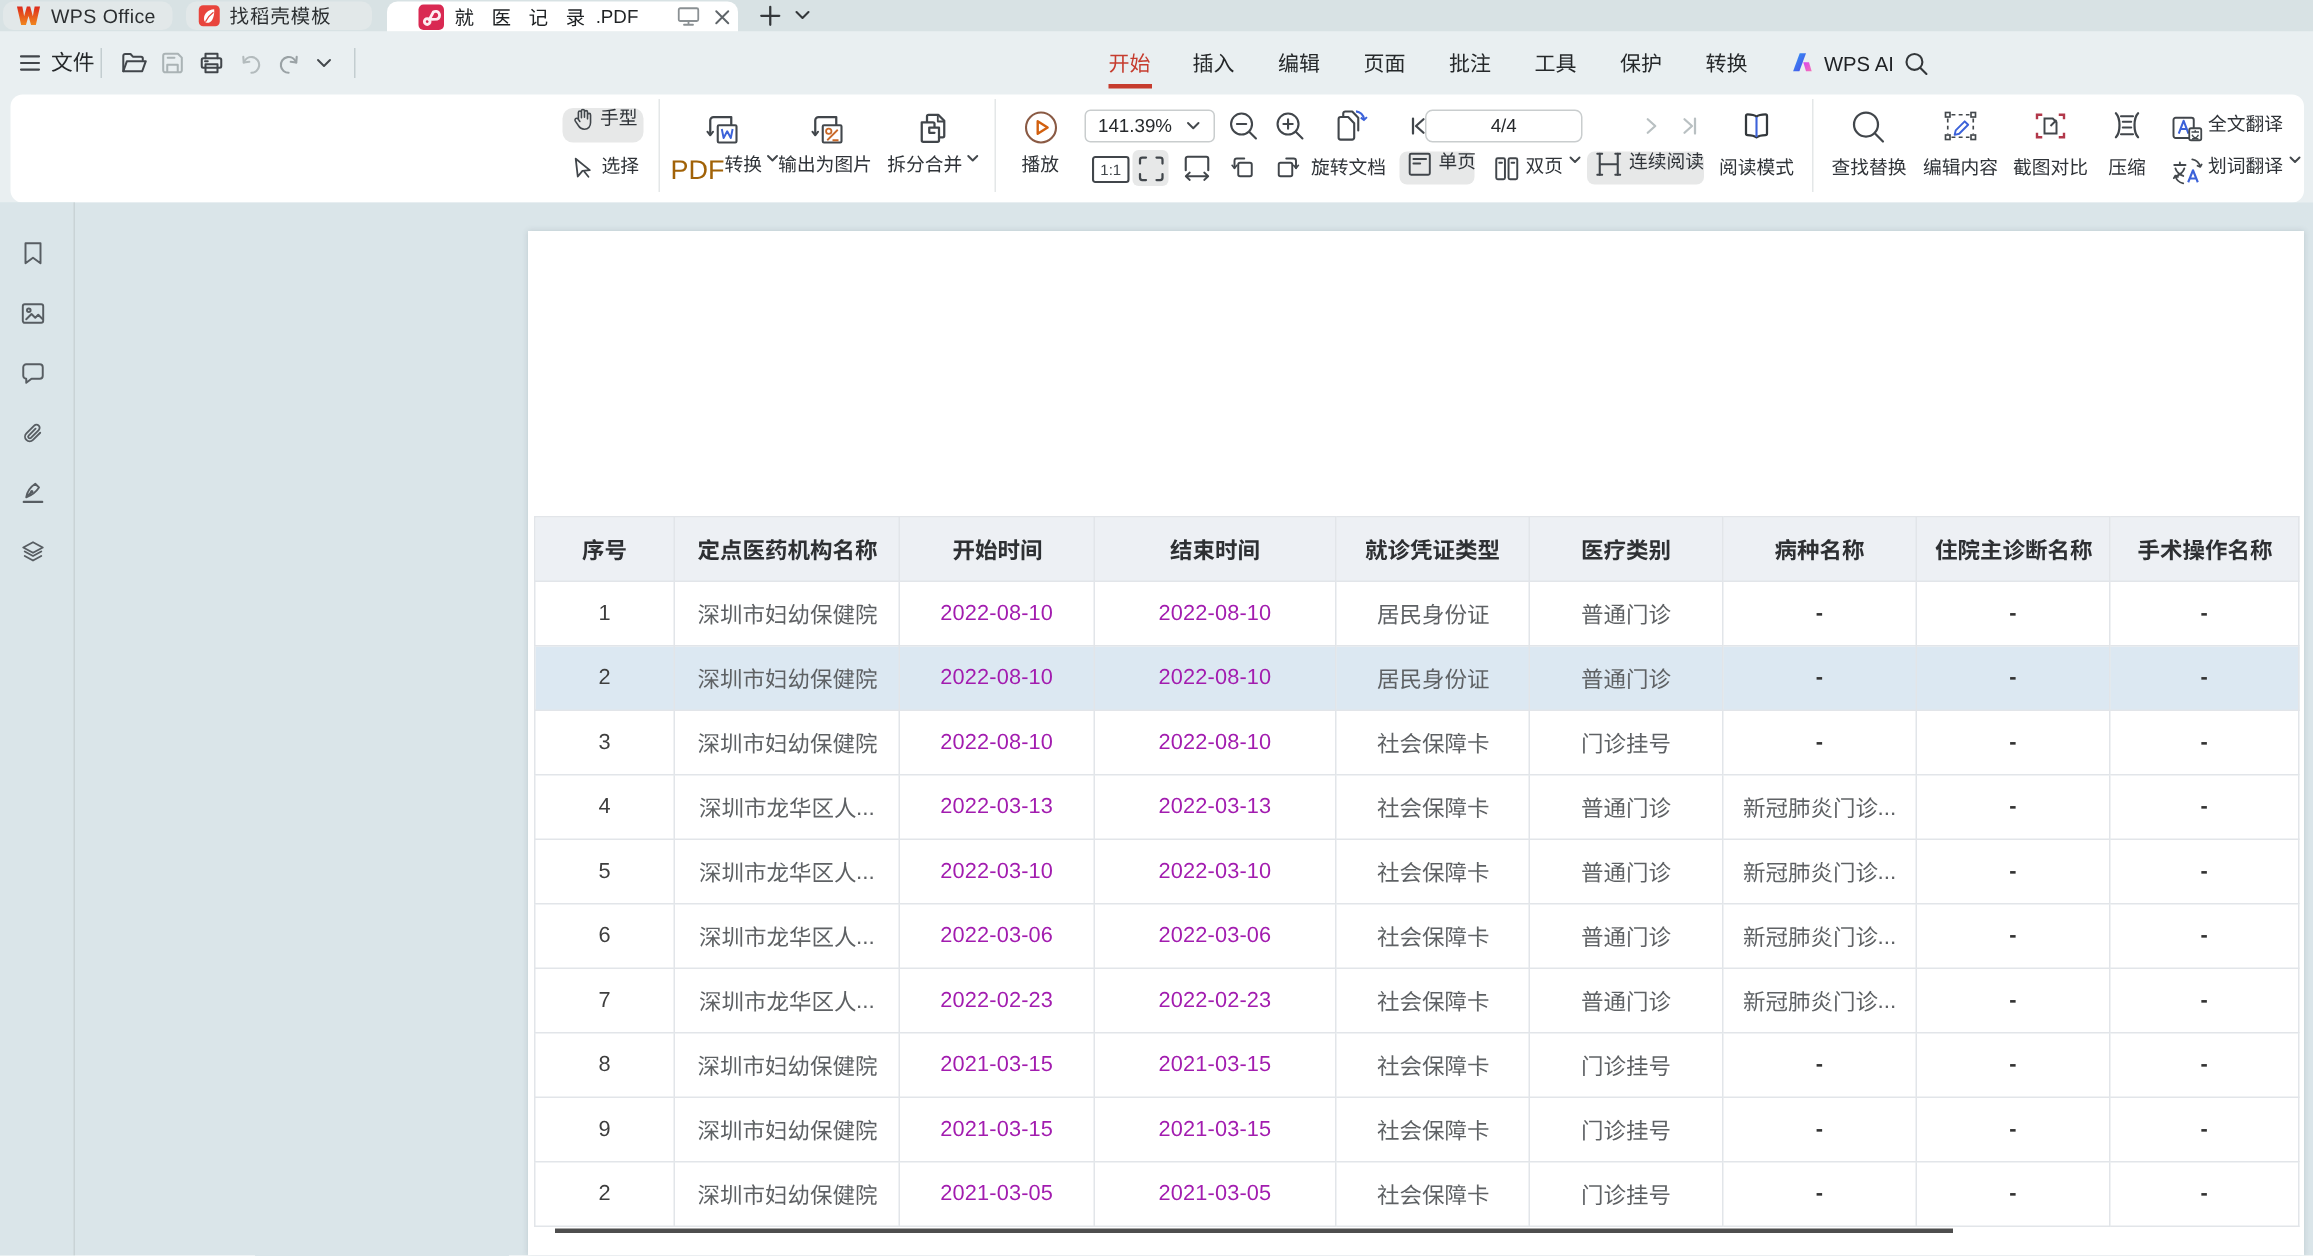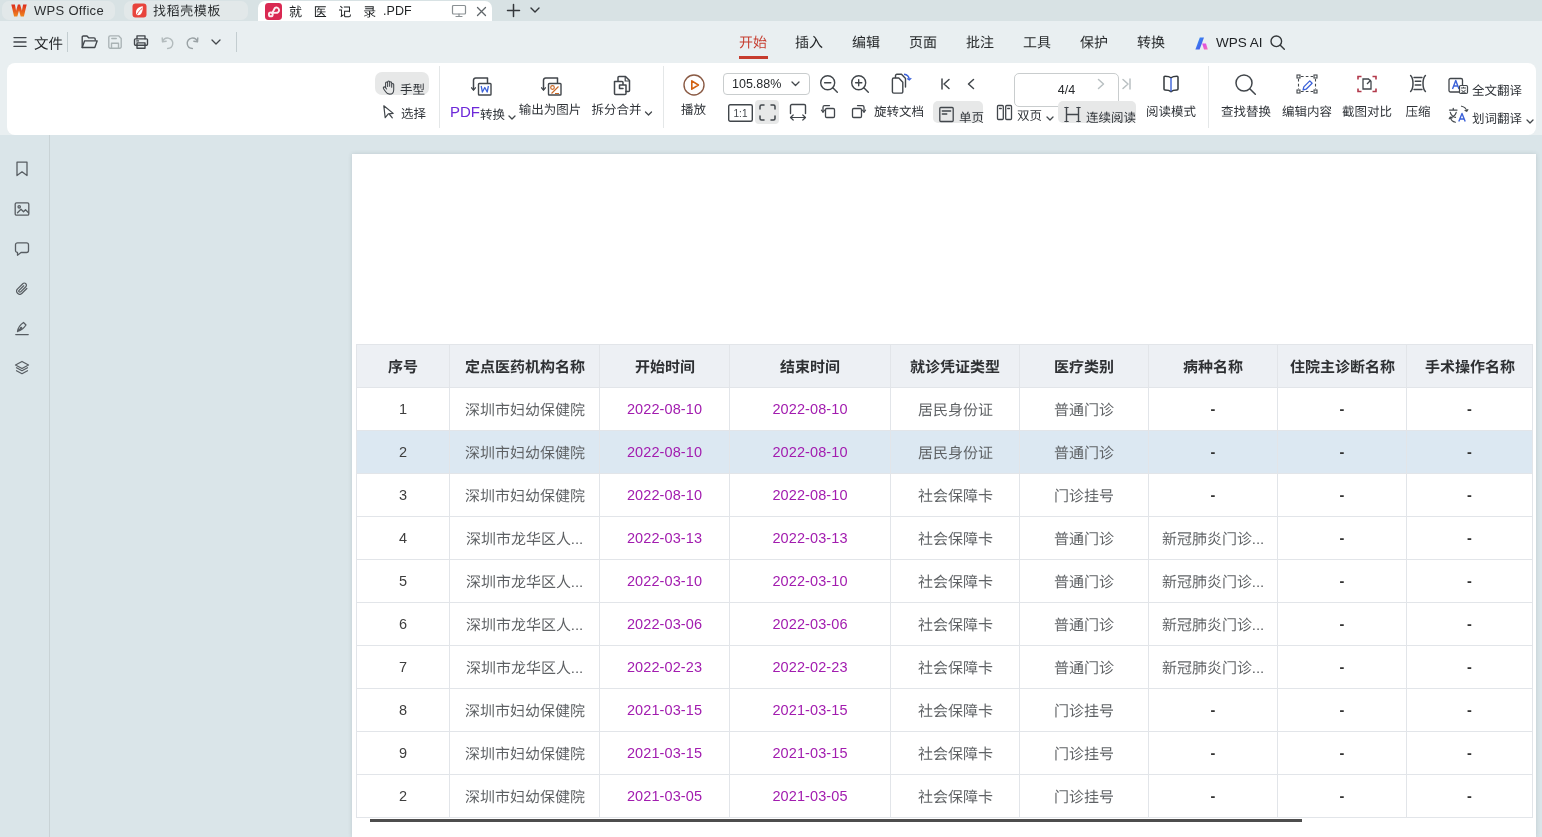--- a/index.html
+++ b/index.html
@@ -1,29 +1,29 @@
 <!DOCTYPE html>
 <html><head><meta charset="utf-8">
 <style>
 *{margin:0;padding:0;box-sizing:border-box}
 html,body{width:1542px;height:837px;overflow:hidden;font-family:"Liberation Sans",sans-serif;}
 body{background:#e9eff1;position:relative}
 .abs{position:absolute}
-.row{display:flex;align-items:flex-end}
+.row{display:flex;align-items:flex-start}
 svg{display:block}
 .tabbar{position:absolute;left:0;top:0;width:1542px;height:21px;background:#d8e2e4}
 .tab{position:absolute;top:1px;height:20px;border-radius:7px 7px 0 0;display:flex;align-items:center}
 .tab.gray{background:#e2e8e9;border-radius:7px;height:19px}
 .menubar{position:absolute;left:0;top:21px;width:1542px;height:42px;background:#e9eff1}
 .panel{position:absolute;left:7px;top:63px;width:1529px;height:72px;background:#fff;border-radius:8px}
 .mainbg{position:absolute;left:0;top:135px;width:1542px;height:702px;background:#dae5e9}
 .sidebar{position:absolute;left:0;top:135px;width:50px;height:702px;background:#dae5e9;border-right:1px solid #c9d3d6}
 .sideic{position:absolute;left:13px;opacity:.85}
 .page{position:absolute;left:352px;top:154px;width:1184px;height:683px;background:#fff;box-shadow:0 0 4px rgba(60,80,90,.18)}
-.tl{font-size:15px;color:#6d28d9;white-space:nowrap}
+.tl{font-size:18px;color:#a16207;white-space:nowrap}
 .sep{position:absolute;top:66px;width:1px;height:62px;background:#e4e7e8}
 .zbox{position:absolute;background:#fff;border:1px solid #c9cdce;border-radius:3px;display:flex;align-items:center;justify-content:center}
 .activebg{background:#e7e8e8;border-radius:4px}
 table{border-collapse:collapse;table-layout:fixed}
 td,th{border:1px solid #e2e5e9;text-align:center;vertical-align:middle;padding:0}
 .num{font-size:14.5px;color:#3e3e3e}
 .date{font-size:14.5px;color:#a21caf;letter-spacing:.1px}
 .dash{font-size:14.5px;color:#333;font-weight:bold}
 </style></head><body>
 <div class="tabbar"></div>
@@ -50,21 +50,21 @@
         <g transform="translate(0,11.44)" fill="#2b2e30">
           <use href="#g0" transform="translate(0.0,0) scale(0.01300,-0.01300)"></use>
           <use href="#g1" transform="translate(13.6,0) scale(0.01300,-0.01300)"></use>
           <use href="#g2" transform="translate(27.2,0) scale(0.01300,-0.01300)"></use>
           <use href="#g3" transform="translate(40.8,0) scale(0.01300,-0.01300)"></use>
           <use href="#g4" transform="translate(54.4,0) scale(0.01300,-0.01300)"></use>
         </g>
       </svg>
     </span>
   </div>
-<div class="tab" style="left:258px;width:234px;background:#fff;padding-left:7px">
+<div class="tab" style="left:258px;width:234px;background:#fff;padding-left:21px">
     <svg width="17" height="17" viewBox="0 0 17 17" style="overflow:visible;">
       <rect x="0" y="0" width="17" height="17" rx="3.4" fill="#d92952"></rect>
       <g fill="none" stroke="#fdeef2" stroke-width="1.9" stroke-linecap="round">
         <circle cx="5.8" cy="11.4" r="1.9"></circle>
         <path d="M7.2 10.1 L9.9 5 a2.7 2.7 0 1 1 2.4 4.8 L8.8 9.9"></path>
       </g>
     </svg>
     <span style="margin-left:7px;display:flex;align-items:center">
       <svg style="overflow:visible;" width="87.1" height="13.0" viewBox="0 0 87.1 13.0">
         <g transform="translate(0,11.44)" fill="#1f2224">
@@ -358,21 +358,21 @@
   </div>
 <div class="abs" style="left:681px;top:103px">
     <svg style="overflow:visible;" width="25.0" height="12.5" viewBox="0 0 25.0 12.5">
       <g transform="translate(0,11.00)" fill="#2f3338">
         <use href="#g40" transform="translate(0.0,0) scale(0.01250,-0.01250)"></use>
         <use href="#g41" transform="translate(12.5,0) scale(0.01250,-0.01250)"></use>
       </g>
     </svg>
   </div>
 <div class="zbox" style="left:723px;top:73px;width:87px;height:22px;justify-content:space-between;padding:0 9px 0 8px;border-radius:4px">
-    <span style="font-size:12.5px;color:#26292c">105.88%</span>
+    <span style="font-size:12.5px;color:#26292c">141.39%</span>
     <svg width="9" height="5.5" viewBox="0 0 9 5.5" style="overflow:visible;">
       <path d="M1 1 L4.5 4.5 L8 1" fill="none" stroke="#43484c" stroke-width="1.3" stroke-linecap="round" stroke-linejoin="round"></path>
     </svg>
   </div>
 <div class="abs" style="left:728px;top:104px">
     <svg width="25" height="18" viewBox="0 0 25 18" style="overflow:visible;">
       <rect x="0.7" y="0.7" width="23.6" height="16.6" rx="1.5" fill="none" stroke="#41464b" stroke-width="1.4" stroke-linecap="round" stroke-linejoin="round"></rect>
       <text x="12.5" y="12.8" font-size="10" fill="#41464b" text-anchor="middle" font-family="Liberation Sans">1:1</text>
     </svg>
   </div>
@@ -457,21 +457,21 @@
       </g>
     </svg>
   </div>
 <div class="abs" style="left:963px;top:76px">
     <svg width="16" height="16" viewBox="0 0 16 16" style="overflow:visible;">
       <g fill="none" stroke="#41464b" stroke-width="1.5" stroke-linecap="round" stroke-linejoin="round">
         <path d="M10.5 3.5 L5.5 8 L10.5 12.5"></path>
       </g>
     </svg>
   </div>
-<div class="zbox" style="left:1014px;top:73px;width:105px;height:34px;border-radius:5px">
+<div class="zbox" style="left:950px;top:73px;width:105px;height:22px;border-radius:5px">
     <span style="font-size:12.5px;color:#26292c">4/4</span>
   </div>
 <div class="abs" style="left:1093px;top:76px">
     <svg width="16" height="16" viewBox="0 0 16 16" style="overflow:visible;">
       <g fill="none" stroke="#b9c0c2" stroke-width="1.5" stroke-linecap="round" stroke-linejoin="round">
         <path d="M5.5 3.5 L10.5 8 L5.5 12.5"></path>
       </g>
     </svg>
   </div>
 <div class="abs" style="left:1119px;top:76px">

